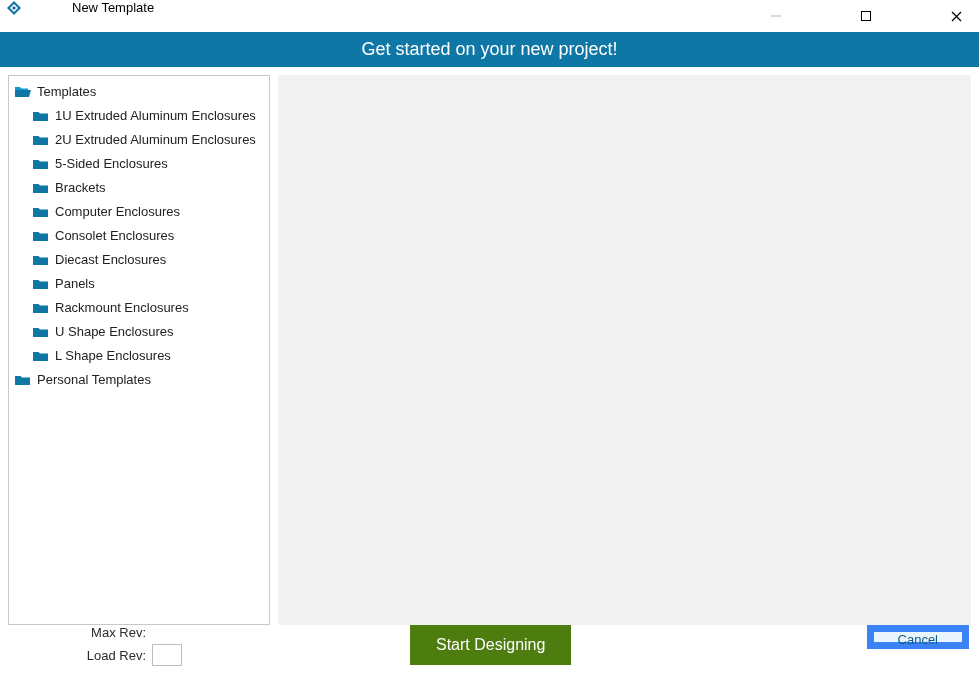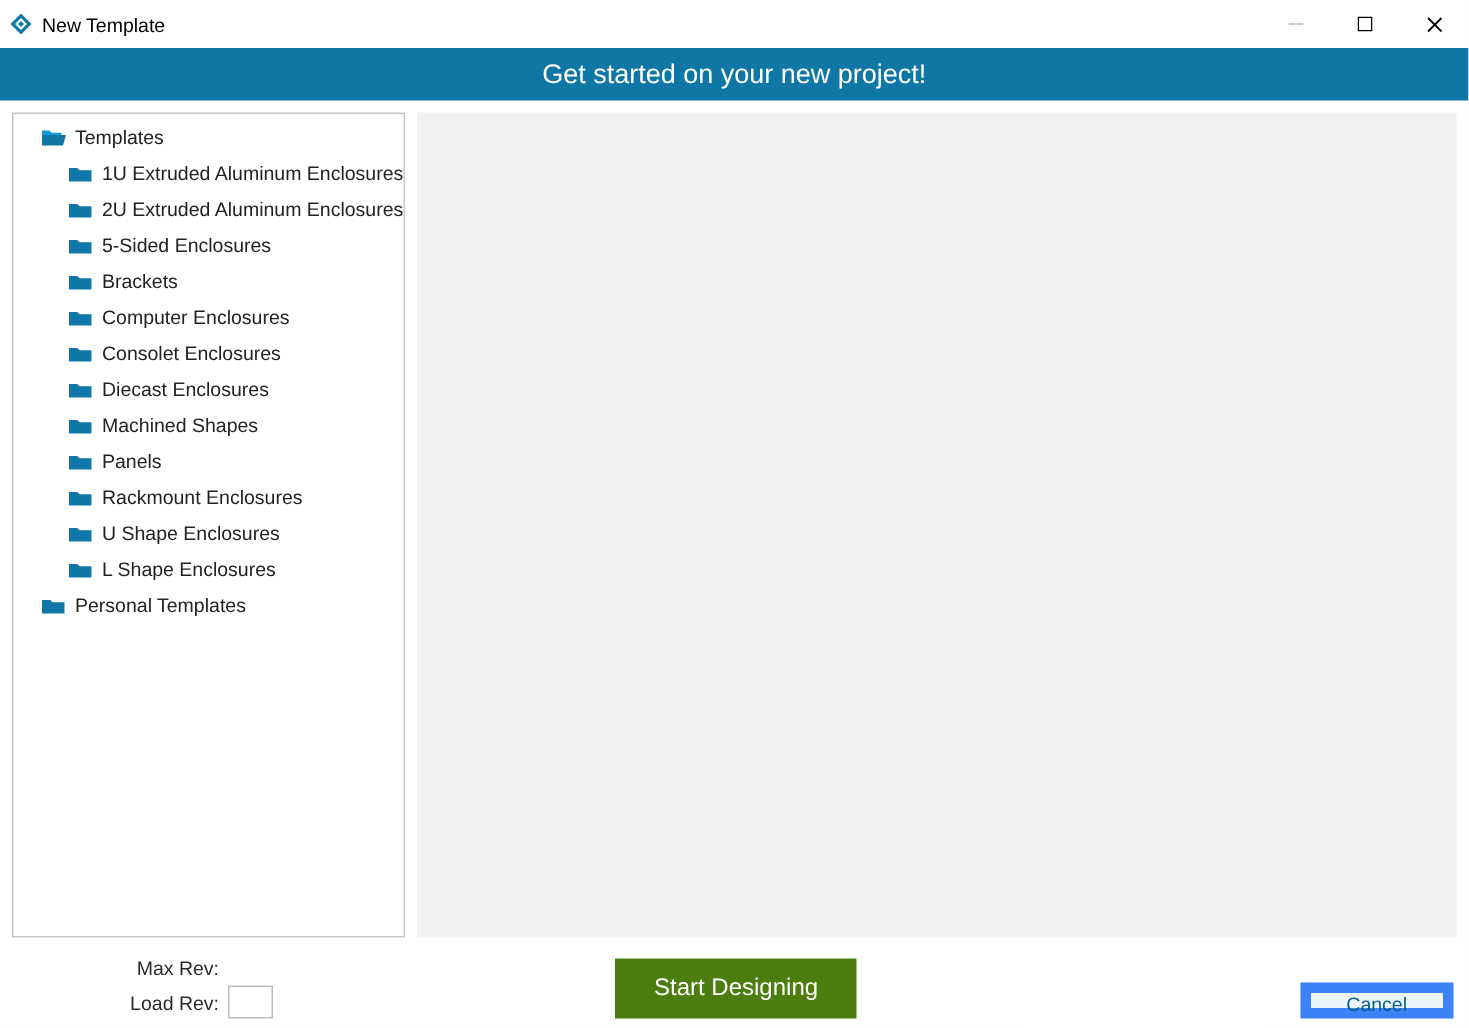--- a/index.html
+++ b/index.html
@@ -7,24 +7,24 @@
     margin: 0; padding: 0;
     width: 979px; height: 685px;
     font-family: "Segoe UI", Tahoma, sans-serif;
     font-size: 13px;
     background: #ffffff;
     color: #222;
     overflow: hidden;
   }
   .titlebar {
     display: flex;
-    align-items: center;
     height: 32px;
     padding: 0 0 0 6px;
     background: #ffffff;
+    gap: 44px;
   }
   .titlebar .app-icon {
     width: 16px; height: 16px;
     margin-right: 6px;
     display: flex; align-items: center; justify-content: center;
   }
   .titlebar .title {
     font-size: 13px;
     color: #000;
     flex: 0 0 auto;
@@ -60,21 +60,21 @@
   .panel-title {
     text-align: center;
     font-size: 17px;
     color: #2b2b2b;
     padding: 2px 0 6px 0;
   }
   .tree {
     border: 1px solid #c8c8c8;
     flex: 1 1 auto;
     overflow: auto;
-    padding: 4px 15px;
+    padding: 4px 2px;
     background: #fff;
   }
   .tree-node {
     display: flex;
     align-items: center;
     padding: 2px 4px;
     line-height: 20px;
     white-space: nowrap;
     cursor: default;
   }
@@ -86,21 +86,21 @@
   .tree-node.depth-1 { padding-left: 22px; }
   .tree-node .label { color: #222; }
   .right-col {
     flex: 1 1 auto;
     background: #f2f2f2;
     margin-left: 8px;
   }
   .footer {
     height: 60px;
     display: flex;
-    align-items: flex-end;
+    align-items: flex-start;
     padding: 0 10px 6px 10px;
   }
   .rev-block {
     width: 260px;
     display: flex;
     flex-direction: column;
     align-items: flex-end;
     gap: 4px;
     padding-right: 88px;
   }
@@ -226,26 +226,20 @@
           <div class="tree-node depth-1">
             <span class="icon"><svg width="16" height="14" viewBox="0 0 16 14">
                 <path d="M0 3 L0 12 L15 12 L15 4.5 L7 4.5 L5.5 3 Z" fill="#0e77a6"></path>
               </svg></span>
             <span class="label">Diecast Enclosures</span>
           </div>
           <div class="tree-node depth-1">
             <span class="icon"><svg width="16" height="14" viewBox="0 0 16 14">
                 <path d="M0 3 L0 12 L15 12 L15 4.5 L7 4.5 L5.5 3 Z" fill="#0e77a6"></path>
               </svg></span>
-            <span class="label">Machined Shapes</span>
-          </div>
-          <div class="tree-node depth-1">
-            <span class="icon"><svg width="16" height="14" viewBox="0 0 16 14">
-                <path d="M0 3 L0 12 L15 12 L15 4.5 L7 4.5 L5.5 3 Z" fill="#0e77a6"></path>
-              </svg></span>
             <span class="label">Panels</span>
           </div>
           <div class="tree-node depth-1">
             <span class="icon"><svg width="16" height="14" viewBox="0 0 16 14">
                 <path d="M0 3 L0 12 L15 12 L15 4.5 L7 4.5 L5.5 3 Z" fill="#0e77a6"></path>
               </svg></span>
             <span class="label">Rackmount Enclosures</span>
           </div>
           <div class="tree-node depth-1">
             <span class="icon"><svg width="16" height="14" viewBox="0 0 16 14">

